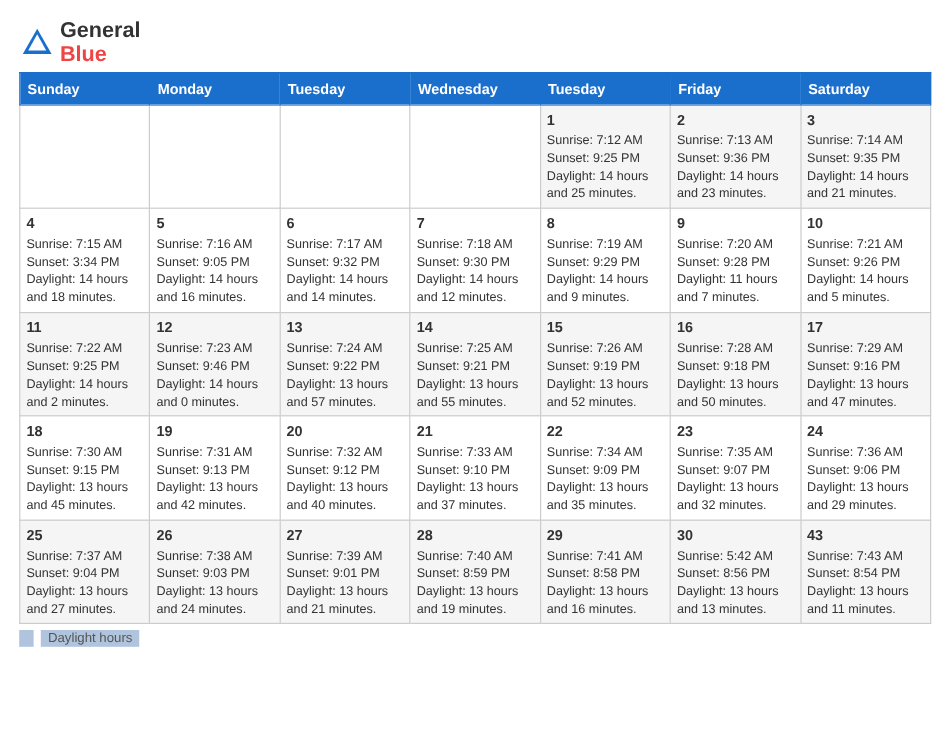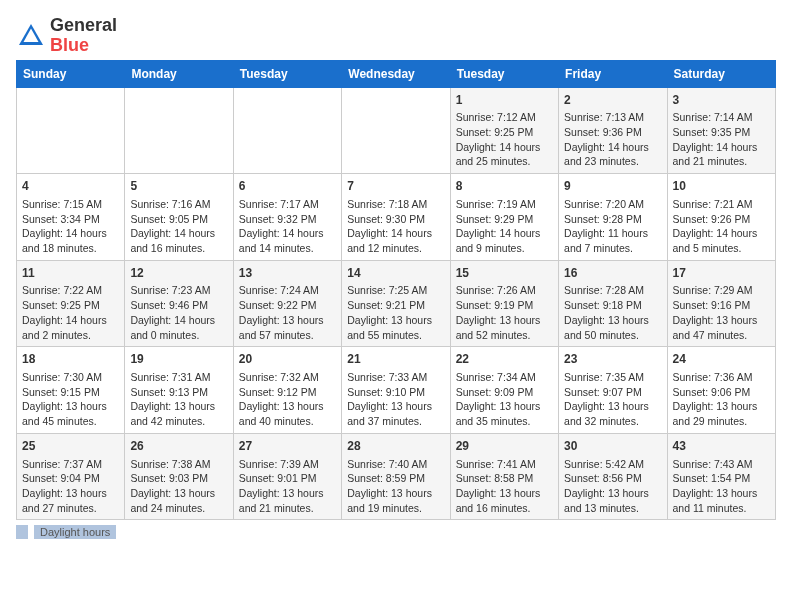--- a/index.html
+++ b/index.html
@@ -163,21 +163,21 @@
         <td><span class="day-num">23</span><span>Sunrise: 7:35 AM</span><br><span>Sunset: 9:07 PM</span><br><span>Daylight: 13 hours and 32 minutes.</span></td>
         <td><span class="day-num">24</span><span>Sunrise: 7:36 AM</span><br><span>Sunset: 9:06 PM</span><br><span>Daylight: 13 hours and 29 minutes.</span></td>
       </tr>
       <tr>
         <td><span class="day-num">25</span><span>Sunrise: 7:37 AM</span><br><span>Sunset: 9:04 PM</span><br><span>Daylight: 13 hours and 27 minutes.</span></td>
         <td><span class="day-num">26</span><span>Sunrise: 7:38 AM</span><br><span>Sunset: 9:03 PM</span><br><span>Daylight: 13 hours and 24 minutes.</span></td>
         <td><span class="day-num">27</span><span>Sunrise: 7:39 AM</span><br><span>Sunset: 9:01 PM</span><br><span>Daylight: 13 hours and 21 minutes.</span></td>
         <td><span class="day-num">28</span><span>Sunrise: 7:40 AM</span><br><span>Sunset: 8:59 PM</span><br><span>Daylight: 13 hours and 19 minutes.</span></td>
         <td><span class="day-num">29</span><span>Sunrise: 7:41 AM</span><br><span>Sunset: 8:58 PM</span><br><span>Daylight: 13 hours and 16 minutes.</span></td>
         <td><span class="day-num">30</span><span>Sunrise: 5:42 AM</span><br><span>Sunset: 8:56 PM</span><br><span>Daylight: 13 hours and 13 minutes.</span></td>
-        <td><span class="day-num">43</span><span>Sunrise: 7:43 AM</span><br><span>Sunset: 1:54 PM</span><br><span>Daylight: 13 hours and 11 minutes.</span></td>
+        <td><span class="day-num">43</span><span>Sunrise: 7:43 AM</span><br><span>Sunset: 8:54 PM</span><br><span>Daylight: 13 hours and 11 minutes.</span></td>
       </tr>
     </tbody>
 </table>
 
 <div class="footer-note">
   <span></span>
   <span>Daylight hours</span>
 </div>
 
 </body></html>

